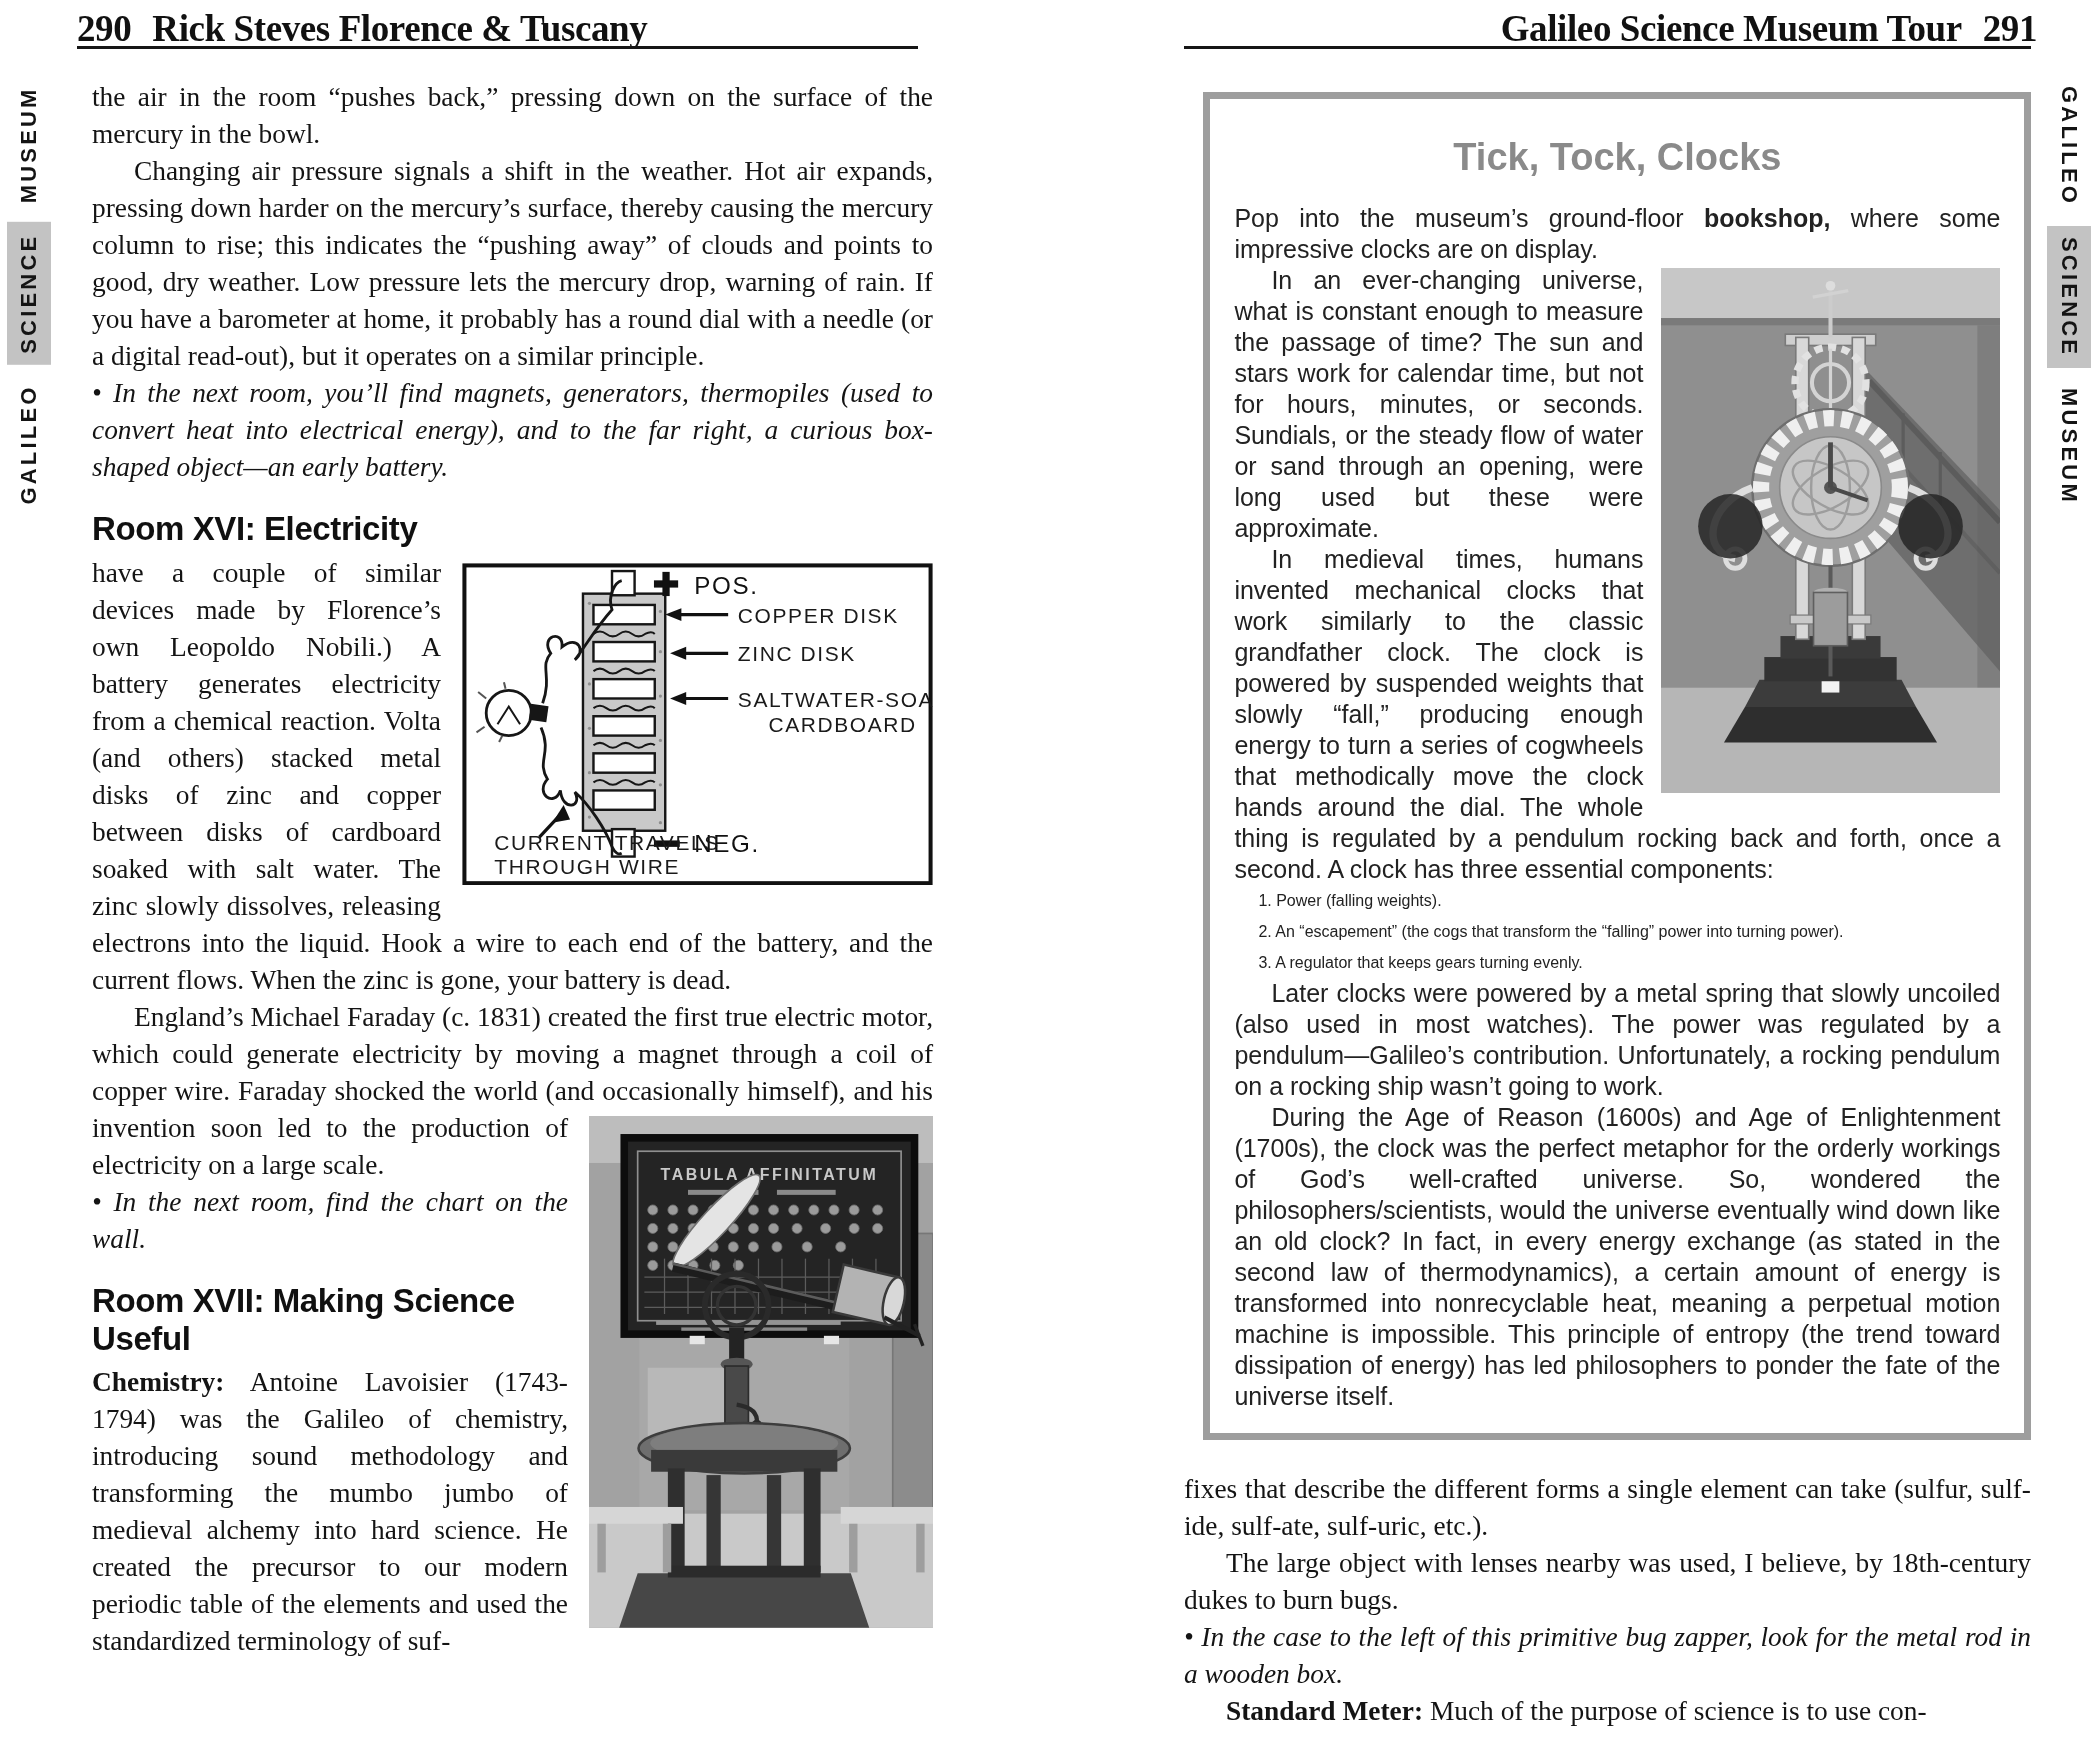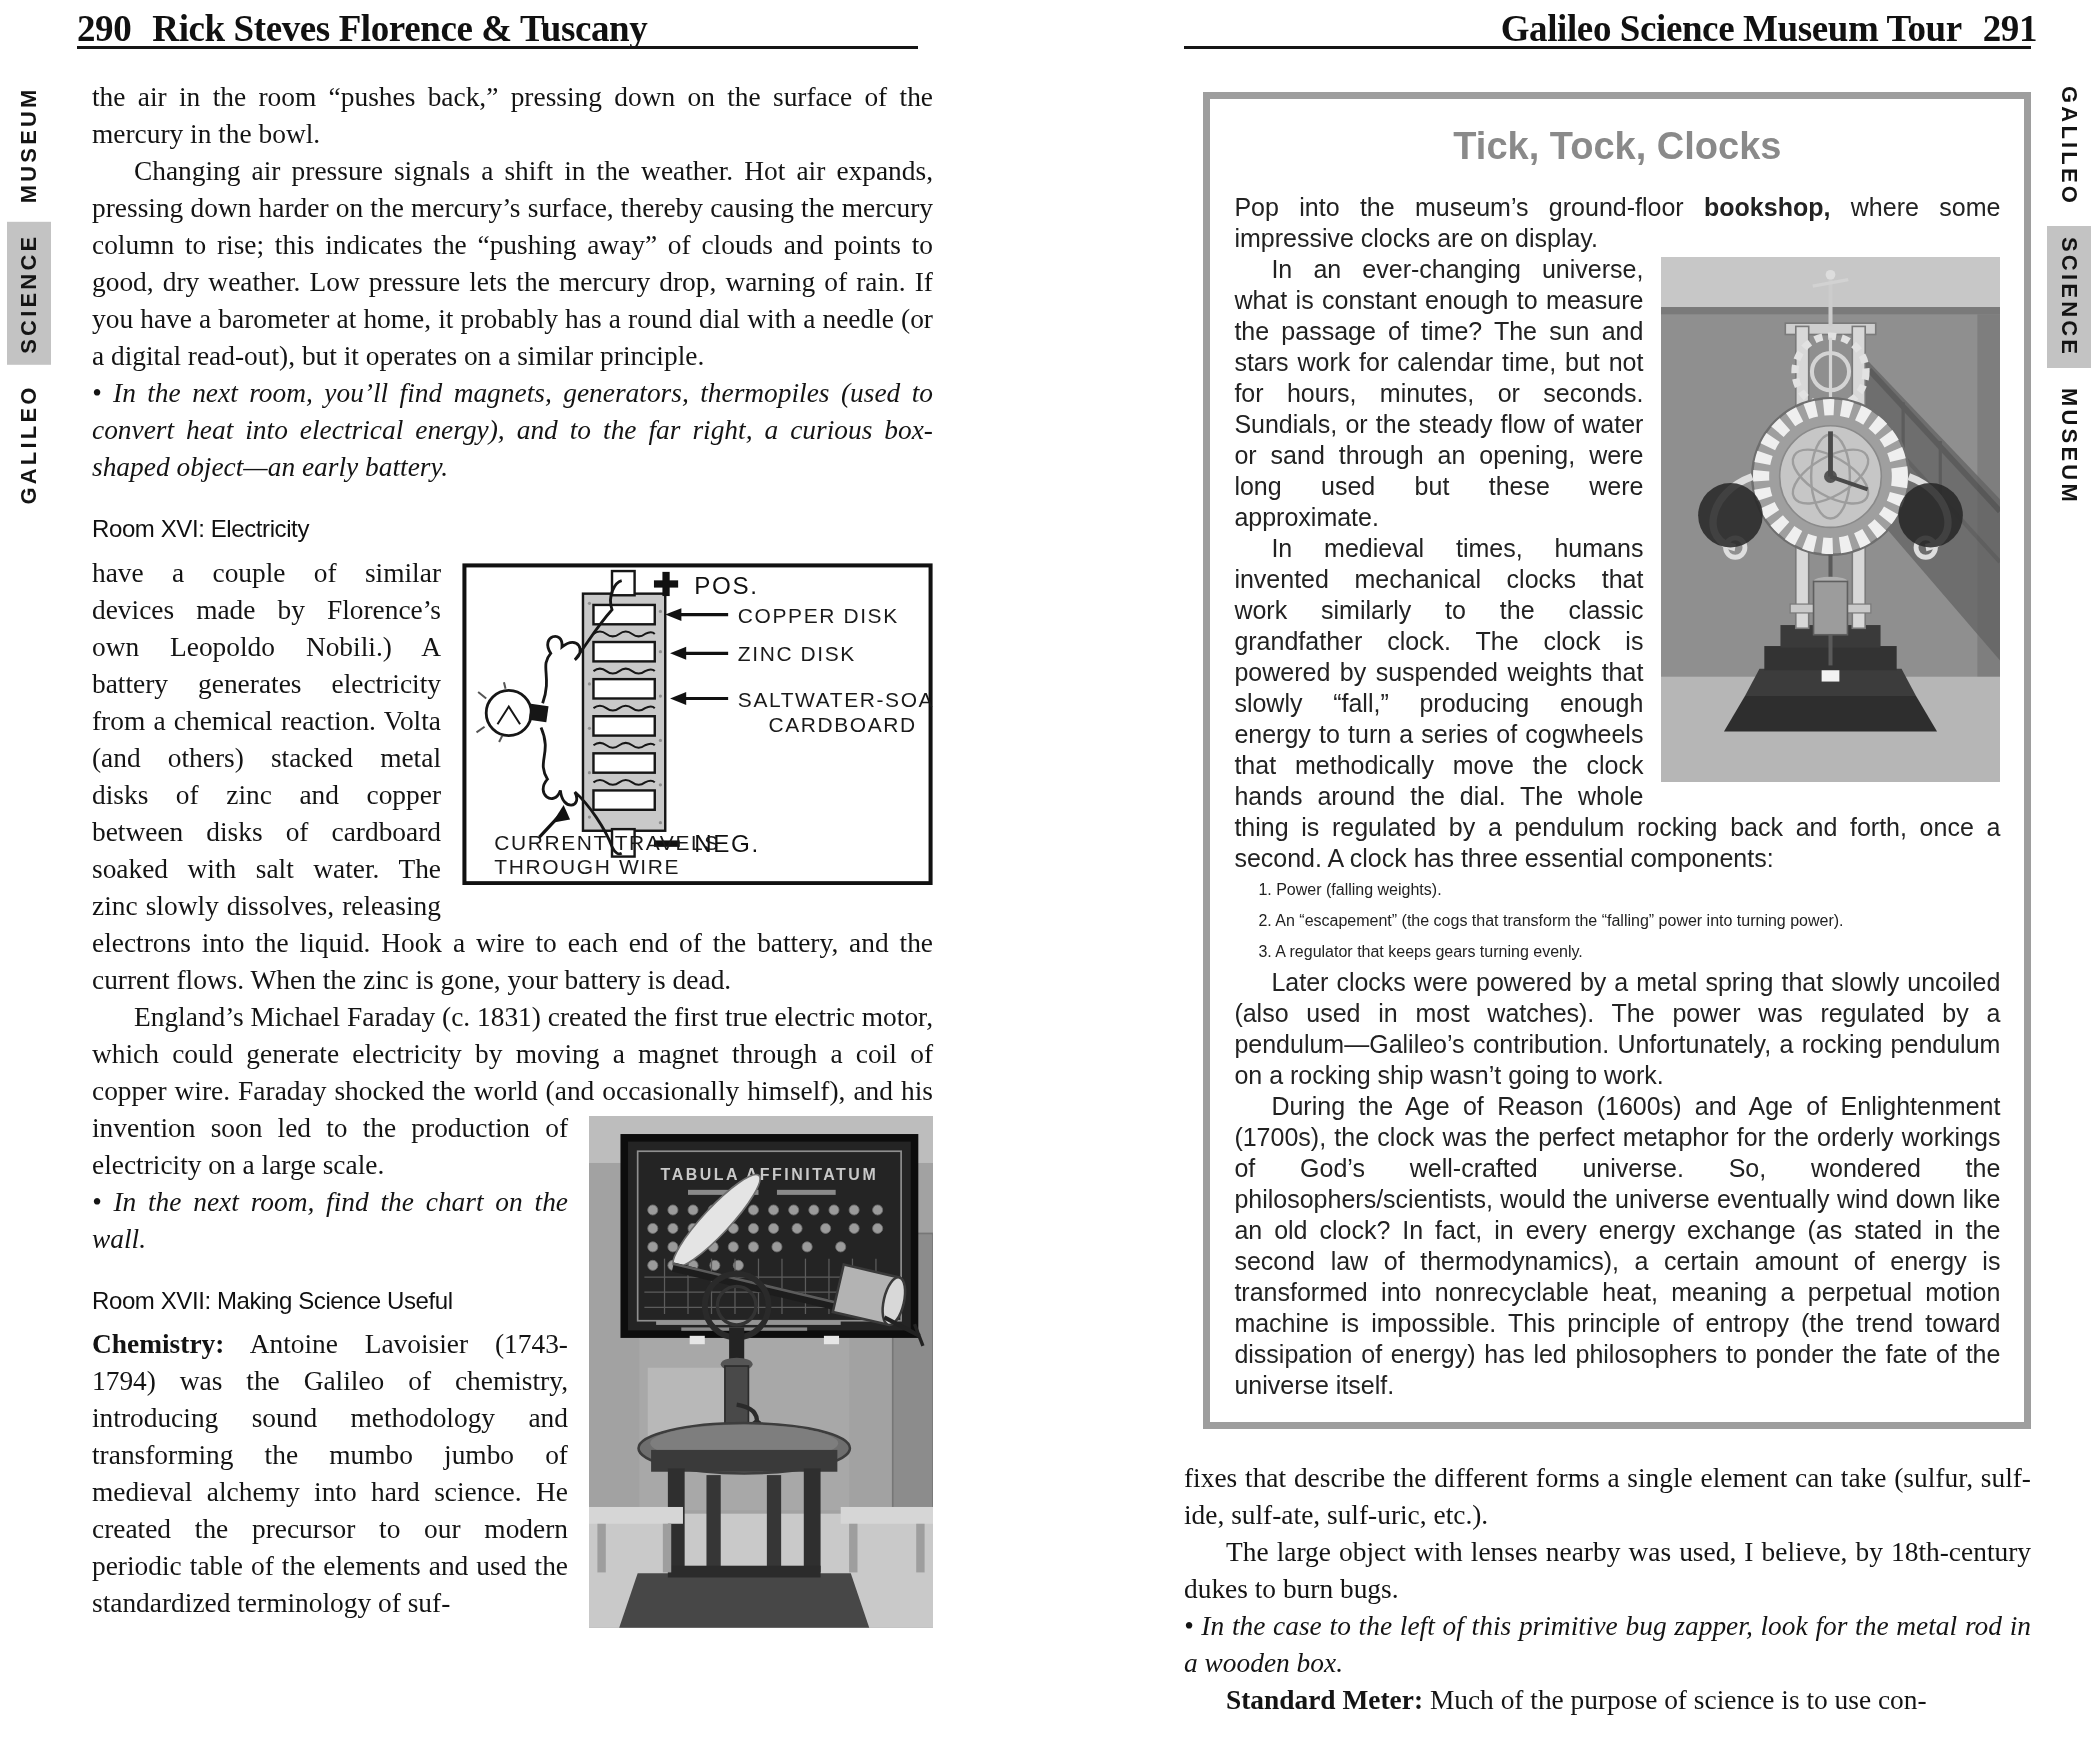--- a/index.html
+++ b/index.html
@@ -29,32 +29,32 @@
   .tab-hl{background:#c3c3c3;padding:11.3px 9px;}
 
   
   .col{position:absolute;top:79px;}
   .col-left{left:92px;width:841px;}
   .col-right{left:1184px;width:847px;}
   .body-p{margin:0;font-size:27.4px;line-height:37px;text-align:justify;}
   .ind{text-indent:42px;}
   .note{font-style:italic;}
   .b{font-weight:bold;}
-  .h2{font-family:"Liberation Sans",sans-serif;font-weight:normal;font-size:24px;
+  .h2{font-family:"Liberation Sans",sans-serif;font-weight:bold;font-size:33px;
       line-height:38px;letter-spacing:-0.4px;margin:24px 0 6.5px 0;color:#101010;}
 
   
   .diagram-float{float:right;width:471px;margin:8px 0 6.5px 21px;}
   .photo1-float{float:right;width:344px;margin:6.5px 0 4.8px 21px;}
   .clock-float{float:right;width:339px;margin:3.2px 0 11.3px 18px;}
   .diagram-float svg,.photo1-float svg,.clock-float svg{display:block;width:100%;height:auto;}
 
   
   .tick-box{margin:13px 0 31px 19.4px;width:828px;box-sizing:border-box;
-            border:7.3px solid #9e9e9e;background:#fff;padding:21px 24px 21px 24px;}
+            border:7.3px solid #9e9e9e;background:#fff;padding:32px 24px 21px 24px;}
   .box-title{font-family:"Liberation Sans",sans-serif;font-weight:bold;font-size:38px;
              color:#8a8a8a;text-align:center;margin:4.8px 0 24px 0;letter-spacing:0px;}
   .box-p{margin:0;font-family:"Liberation Sans",sans-serif;font-size:25px;
          line-height:31px;text-align:justify;color:#222;}
   .box-ind{text-indent:37px;}
   .box-li{margin:0;font-family:"Liberation Sans",sans-serif;font-size:16px;line-height:31px;
           text-align:justify;color:#222;padding-left:58px;text-indent:-34px;}
 
   
   .dlabel{font-family:"Liberation Sans",sans-serif;font-size:26px;letter-spacing:2px;fill:#1a1a1a;}

